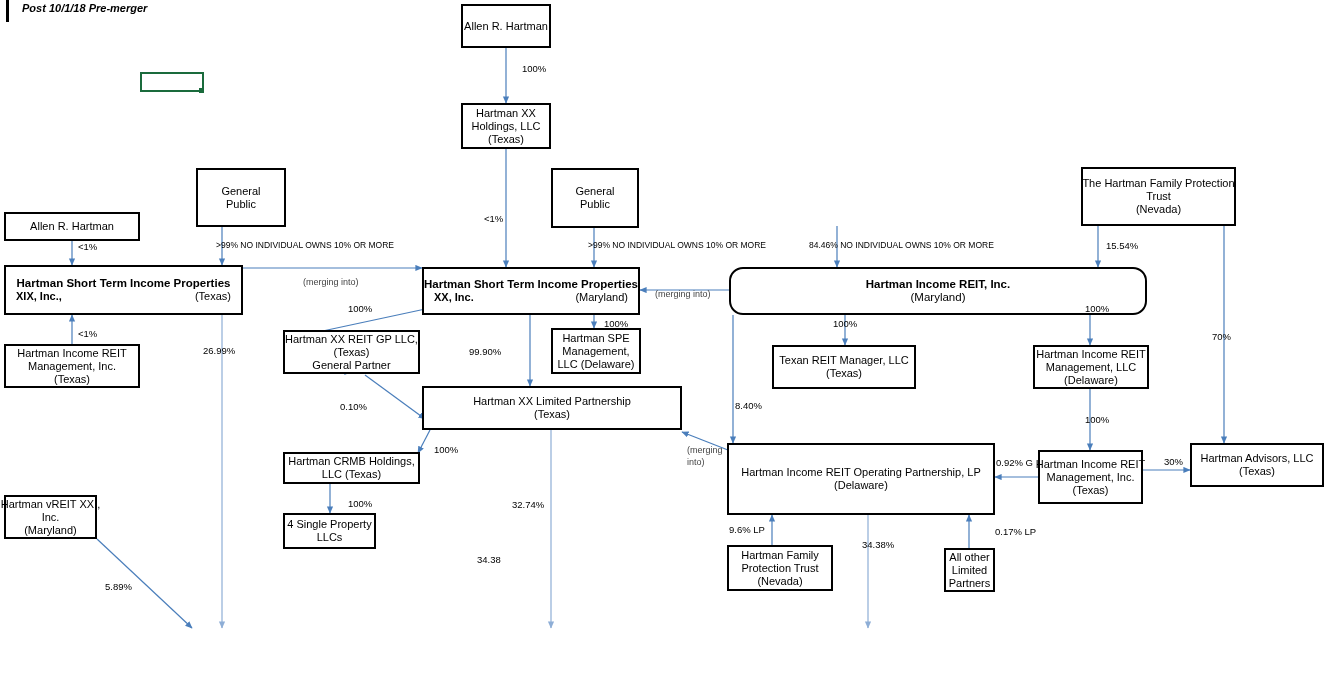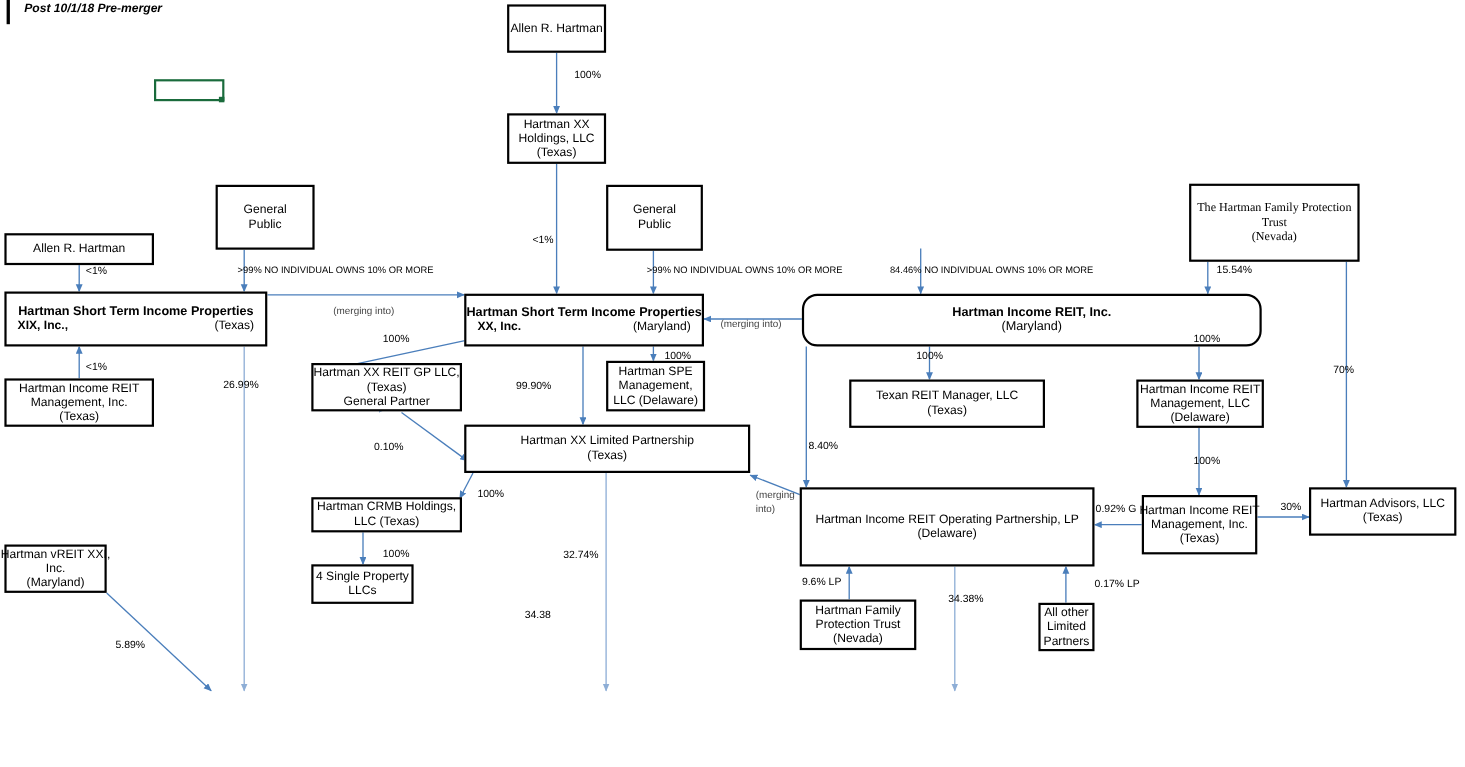--- a/index.html
+++ b/index.html
@@ -134,21 +134,21 @@
     <span class="ln">General</span>
     <span class="ln">Public</span>
   </div>
 
   <div class="node" style="left:551px;top:168px;width:88px;height:60px;">
     <span class="ln">General</span>
     <span class="ln">Public</span>
   </div>
 
 
-  <div class="node" style="left:1081px;top:167px;width:155px;height:71px;font-family:Liberation Serif, serif;">
+  <div class="node" style="left:1081px;top:167px;width:155px;height:59px;">
     <span class="ln">The Hartman Family Protection</span>
     <span class="ln">Trust</span>
     <span class="ln">(Nevada)</span>
   </div>
 
   <div class="node big" style="left:4px;top:265px;width:239px;height:50px;">
     <span class="ln" style="font-weight:bold;font-size:11.5px;">Hartman Short Term Income Properties</span>
     <span class="splitline">
       <span class="left">XIX, Inc.,</span>
       <span class="right">(Texas)</span>
@@ -184,21 +184,21 @@
     <span class="ln">Hartman SPE</span>
     <span class="ln">Management,</span>
     <span class="ln">LLC (Delaware)</span>
   </div>
 
   <div class="node" style="left:422px;top:386px;width:260px;height:44px;">
     <span class="ln">Hartman XX Limited Partnership</span>
     <span class="ln">(Texas)</span>
   </div>
 
-  <div class="node" style="left:772px;top:345px;width:178px;height:44px;">
+  <div class="node" style="left:772px;top:345px;width:144px;height:44px;">
     <span class="ln">Texan REIT Manager, LLC</span>
     <span class="ln">(Texas)</span>
   </div>
 
   <div class="node" style="left:1033px;top:345px;width:116px;height:44px;">
     <span class="ln">Hartman Income REIT</span>
     <span class="ln">Management, LLC</span>
     <span class="ln">(Delaware)</span>
   </div>
 

